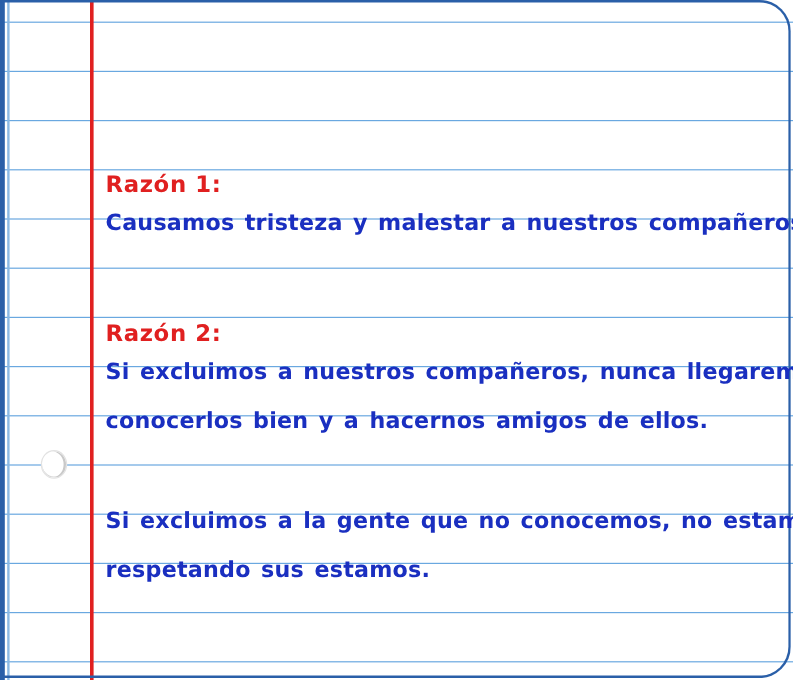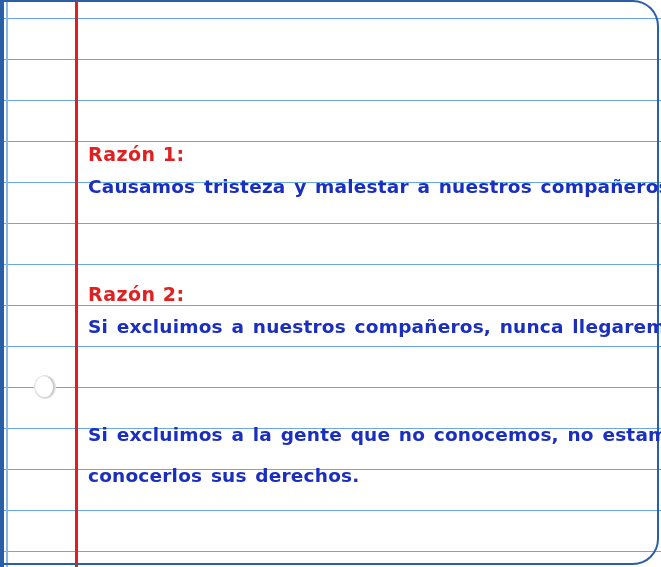--- a/index.html
+++ b/index.html
@@ -164,29 +164,30 @@
 
     <div class="content">
 
       <div class="block" style="top:142px">
         <div class="heading">Razón 1:</div>
         <div class="para">
           <span class="l">Causamos tristeza y malestar a nuestros compañeros si</span>
         </div>
       </div>
 
-      <div class="block" style="top:282px">
+      <div class="block" style="top:266px">
         <div class="heading">Razón 2:</div>
         <div class="para">
           <span class="l">Si excluimos a nuestros compañeros, nunca llegaremos a</span>
+          <span class="l">conocerlos bien y a hacernos amigos de ellos.</span>
         </div>
       </div>
 
       <div class="block" style="top:414px">
         <div class="para">
           <span class="l">Si excluimos a la gente que no conocemos, no estamos</span>
-          <span class="l">conocerlos sus derechos.</span>
+          <span class="l">respetando sus estamos.</span>
         </div>
       </div>
 
     </div>
   </div>
 </div>
 
 </body></html>

